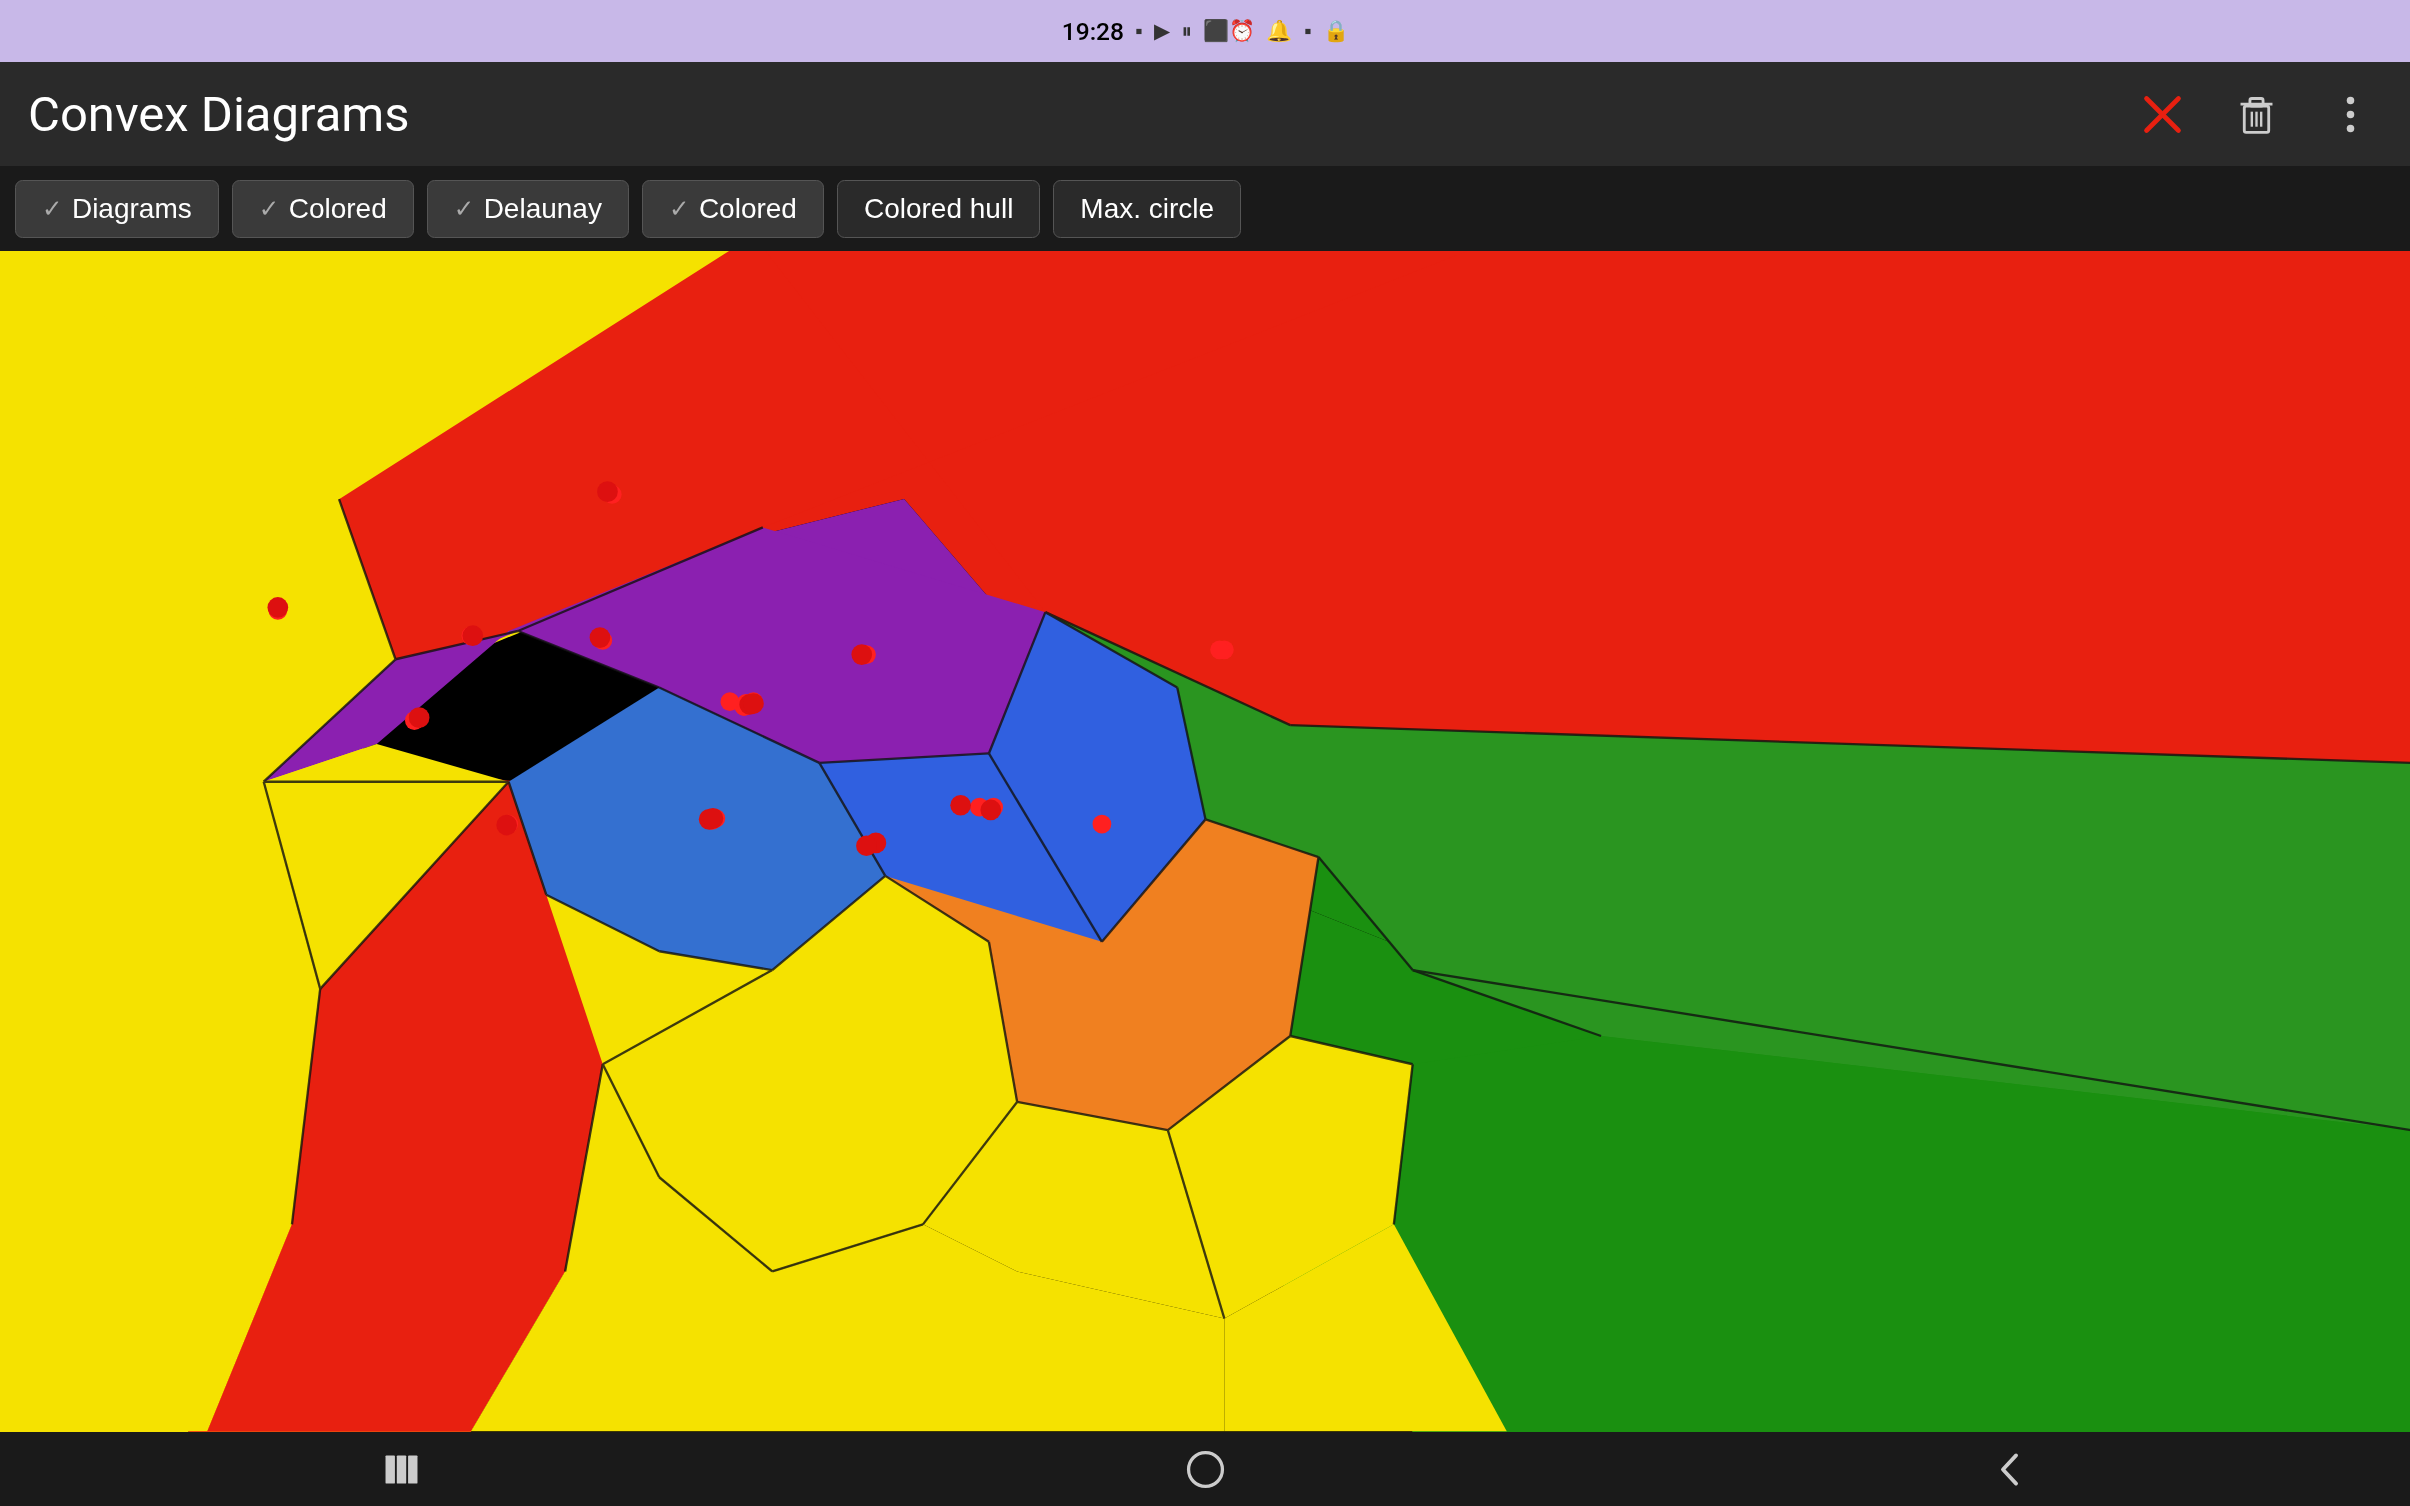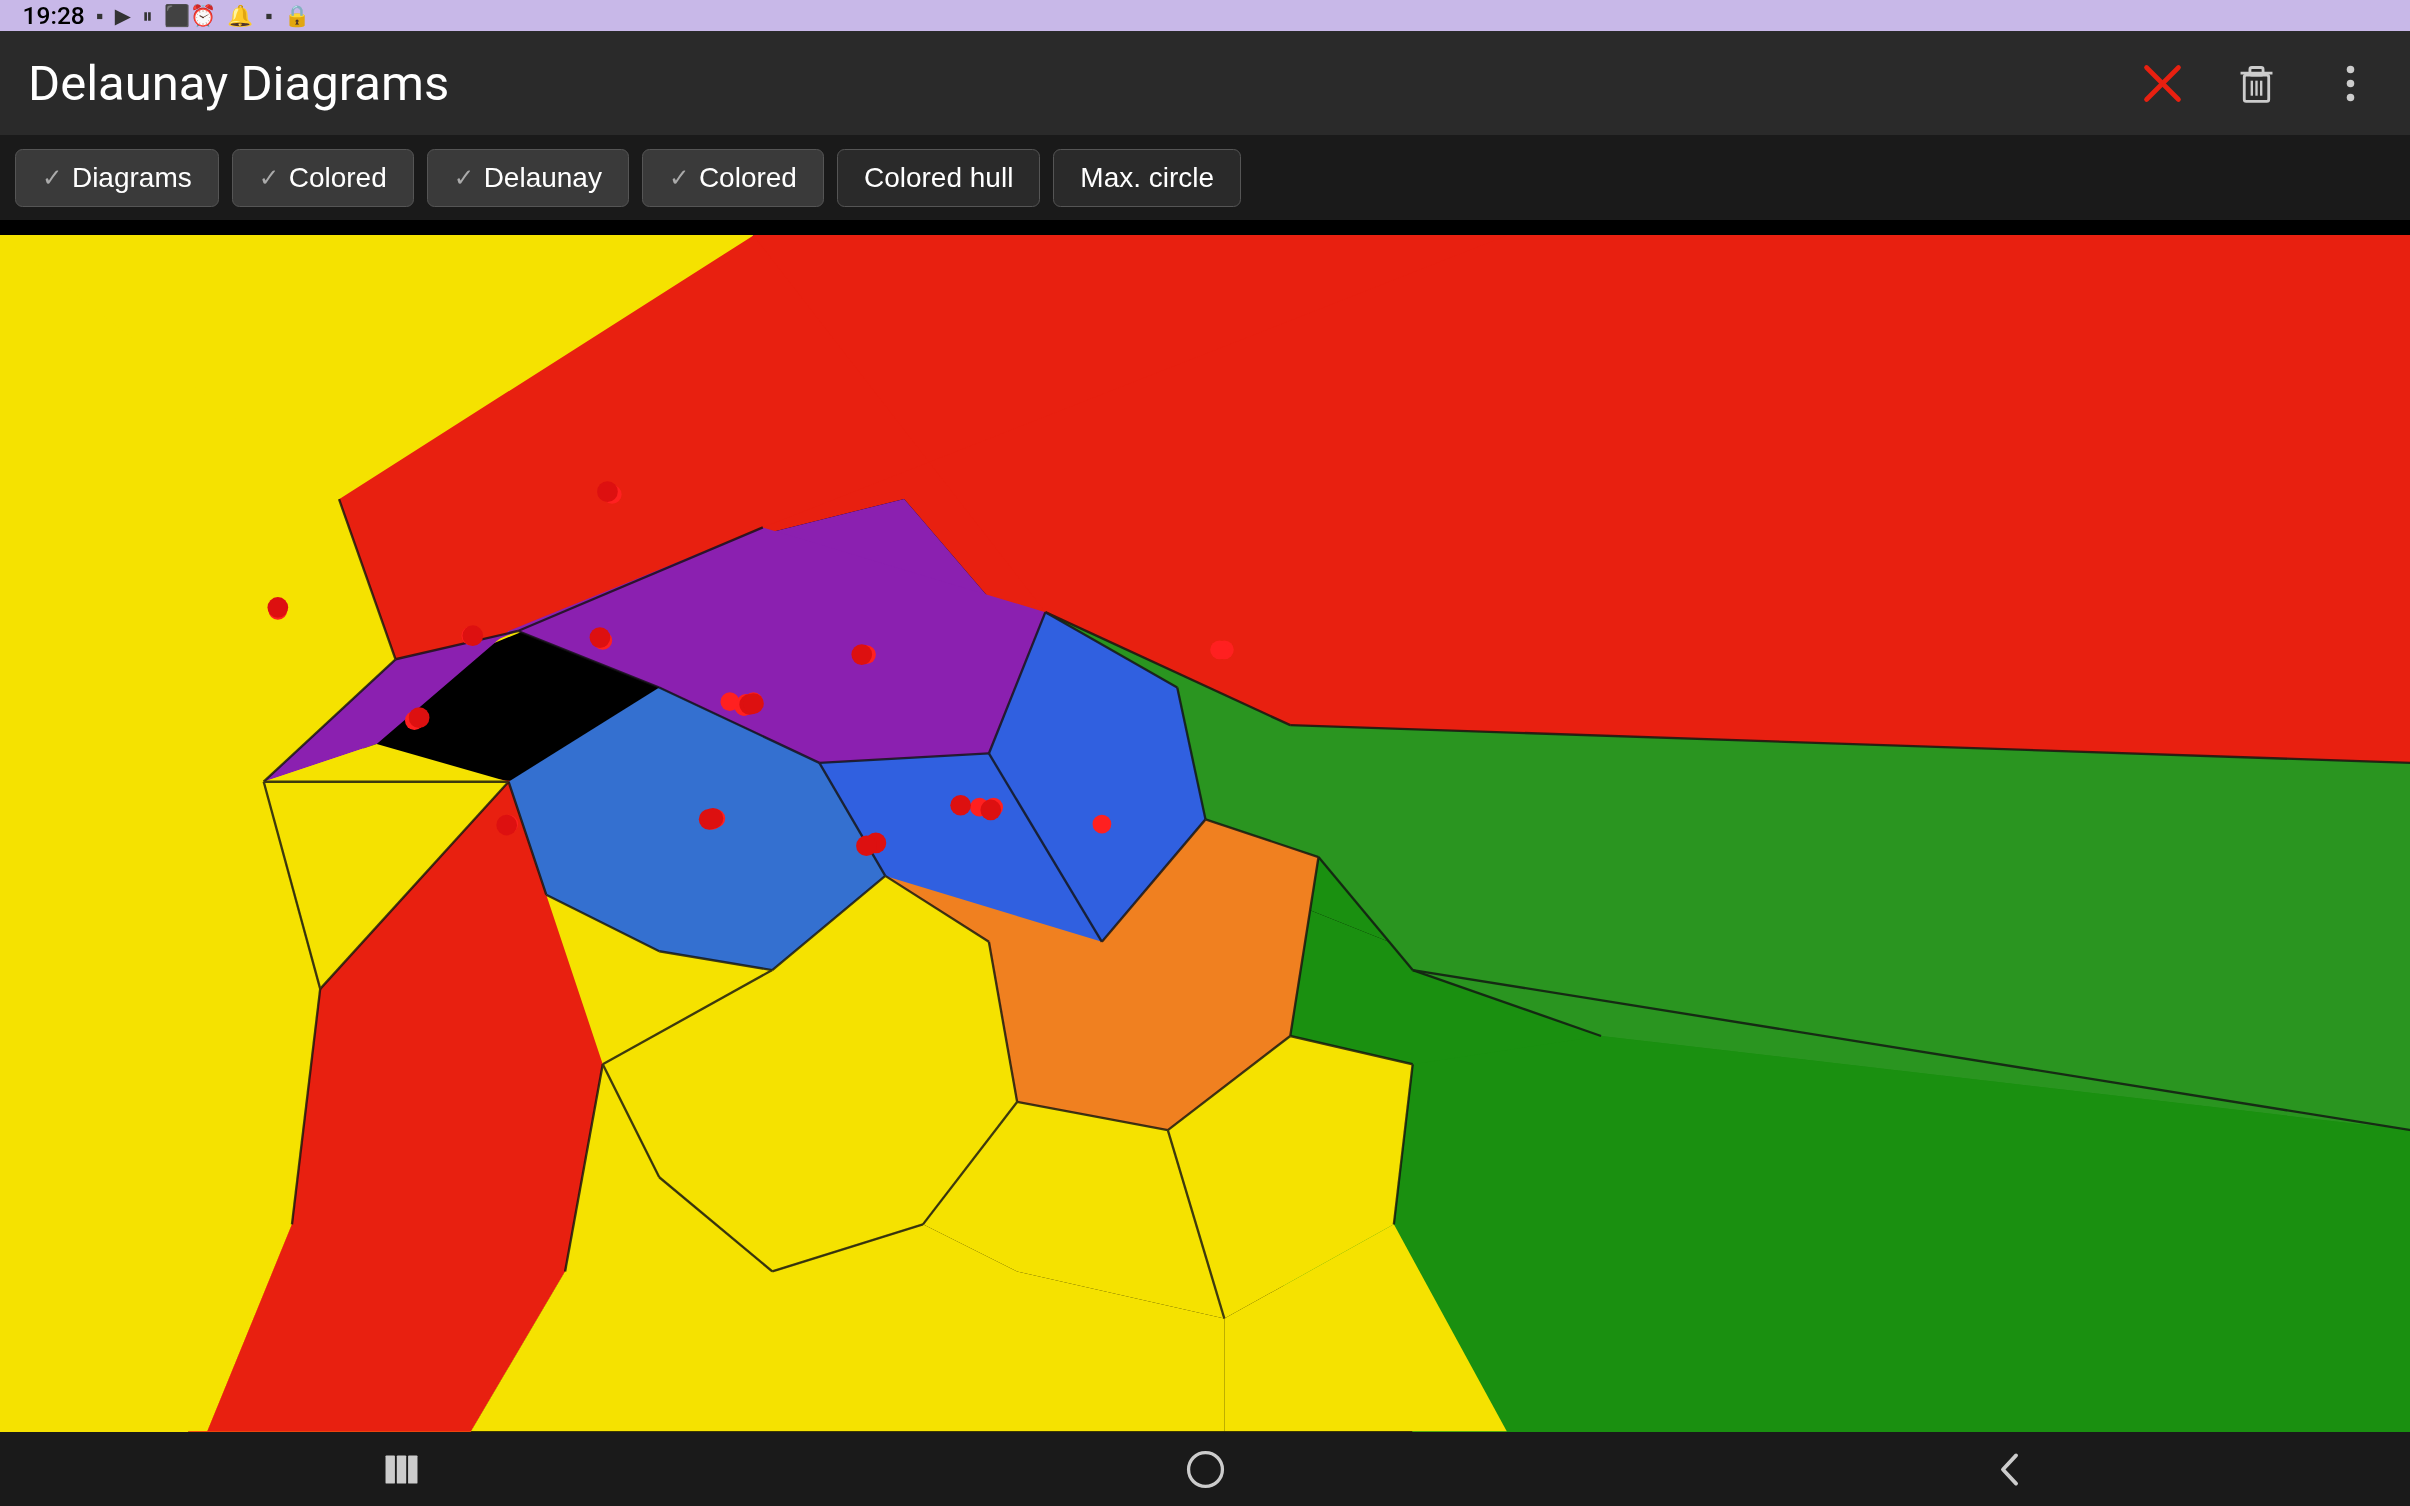--- a/index.html
+++ b/index.html
@@ -8,25 +8,25 @@
       height: 1507px;
       background: #000;
       font-family: 'Roboto', Arial, sans-serif;
       overflow: hidden;
       position: relative;
     }
 
     
     .status-bar {
       width: 100%;
-      height: 31px;
+      height: 62px;
       background: #c8b8e8;
       display: flex;
       align-items: center;
-      justify-content: flex-start;
+      justify-content: center;
       padding: 0 22.6px;
       position: relative;
       z-index: 100;
     }
     .status-bar-left {
       display: flex;
       align-items: center;
       gap: 11.3px;
     }
     .status-bar-right {
@@ -167,21 +167,21 @@
   </div>
   <div class="status-bar-right">
     <span class="status-icon">⏰</span>
     <span class="status-icon">🔔</span>
     <span class="status-icon">▪</span>
     <span class="status-icon">🔒</span>
   </div>
 </div>
 
 <div class="app-bar">
-  <span class="app-title">Delaunay Diagrams</span>
+  <span class="app-title">Convex Diagrams</span>
   <div class="app-bar-actions">
     <button class="action-btn">
       <svg width="47" height="47" viewBox="0 0 50 50">
         <line x1="8" y1="8" x2="42" y2="42" stroke="#e82010" stroke-width="5" stroke-linecap="round"></line>
         <line x1="42" y1="8" x2="8" y2="42" stroke="#e82010" stroke-width="5" stroke-linecap="round"></line>
       </svg>
     </button>
     <button class="action-btn">
       <svg width="47" height="47" viewBox="0 0 50 50">
         <rect x="12" y="16" width="26" height="28" rx="2" fill="none" stroke="#ccc" stroke-width="3"></rect>

